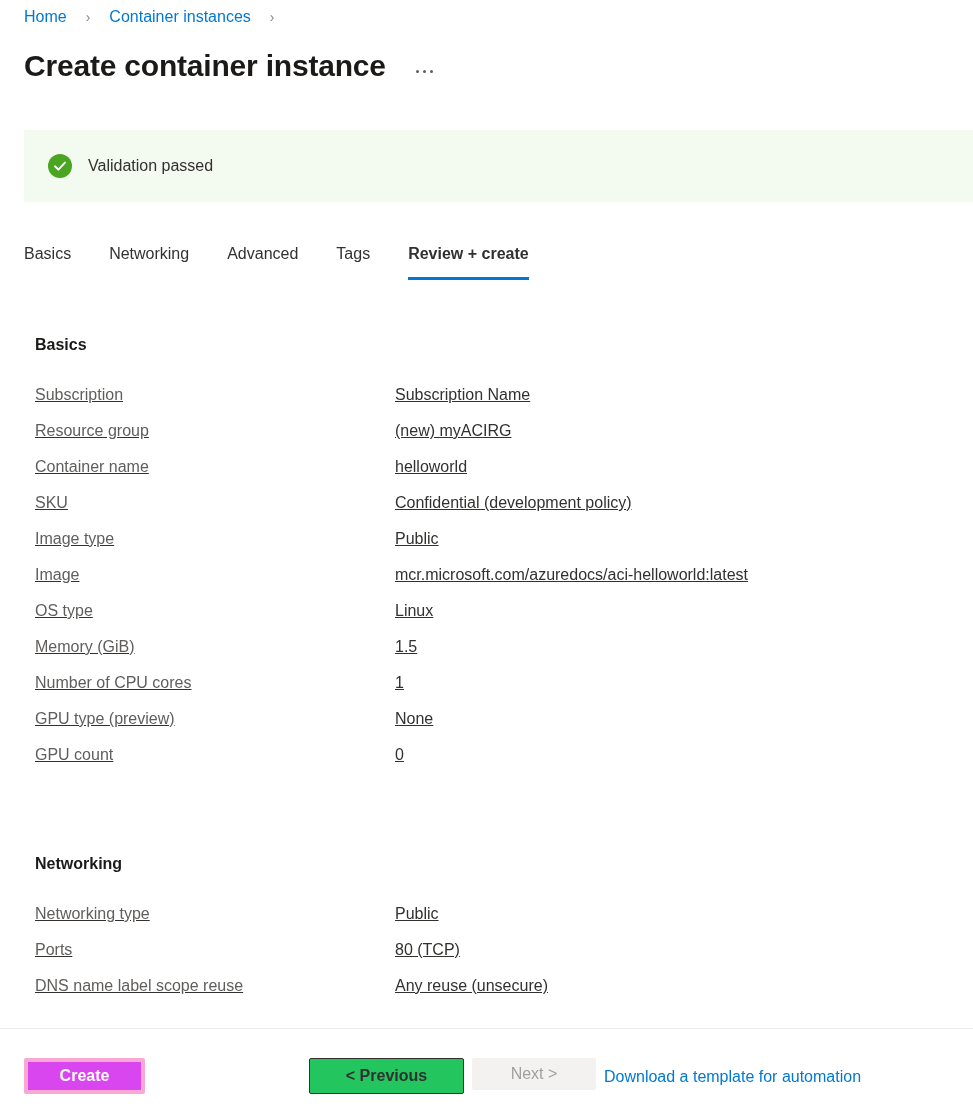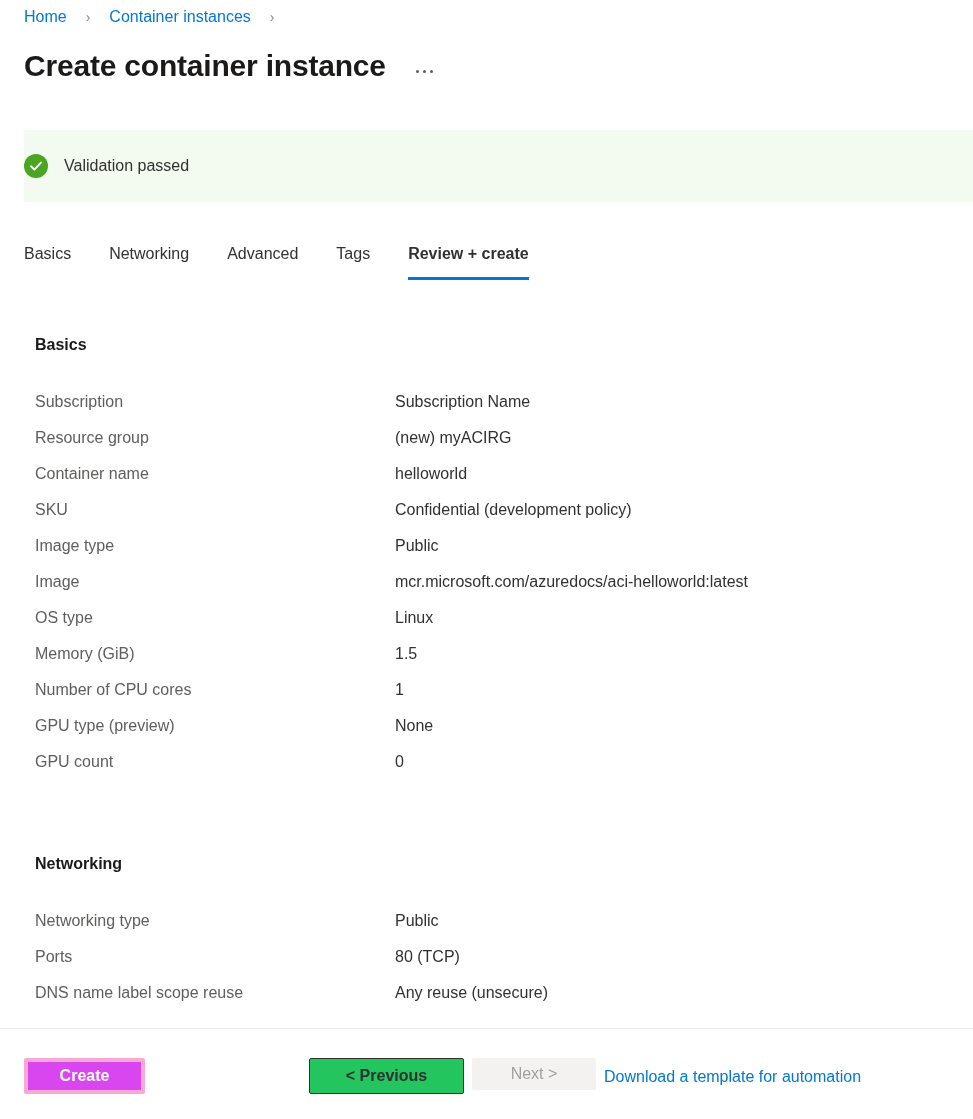--- a/index.html
+++ b/index.html
@@ -77,20 +77,21 @@
   
   .validation-banner {
     position: absolute;
     left: 24px;
     top: 130px;
     right: 0;
     height: 72px;
     background: #f3faf0;
     display: flex;
     align-items: center;
+    padding-left: 24px;
   }
   .check-icon {
     width: 24px;
     height: 24px;
     flex: 0 0 24px;
     border-radius: 50%;
     background: #4aa521;
     display: flex;
     align-items: center;
     justify-content: center;
@@ -139,22 +140,23 @@
 
   .section-title {
     font-size: 16px;
     font-weight: 700;
     color: #1b1a19;
     line-height: 22px;
     margin: 0 0 21px 11px;
   }
   .kv-row {
     display: flex;
-    align-items: flex-end;
+    align-items: center;
     height: 36px;
+    text-decoration: underline;
   }
   .kv-label {
     width: 371px;
     flex: 0 0 371px;
     font-size: 16px;
     line-height: 22px;
     color: #605e5c;
     padding-left: 11px;
   }
   .kv-value {

